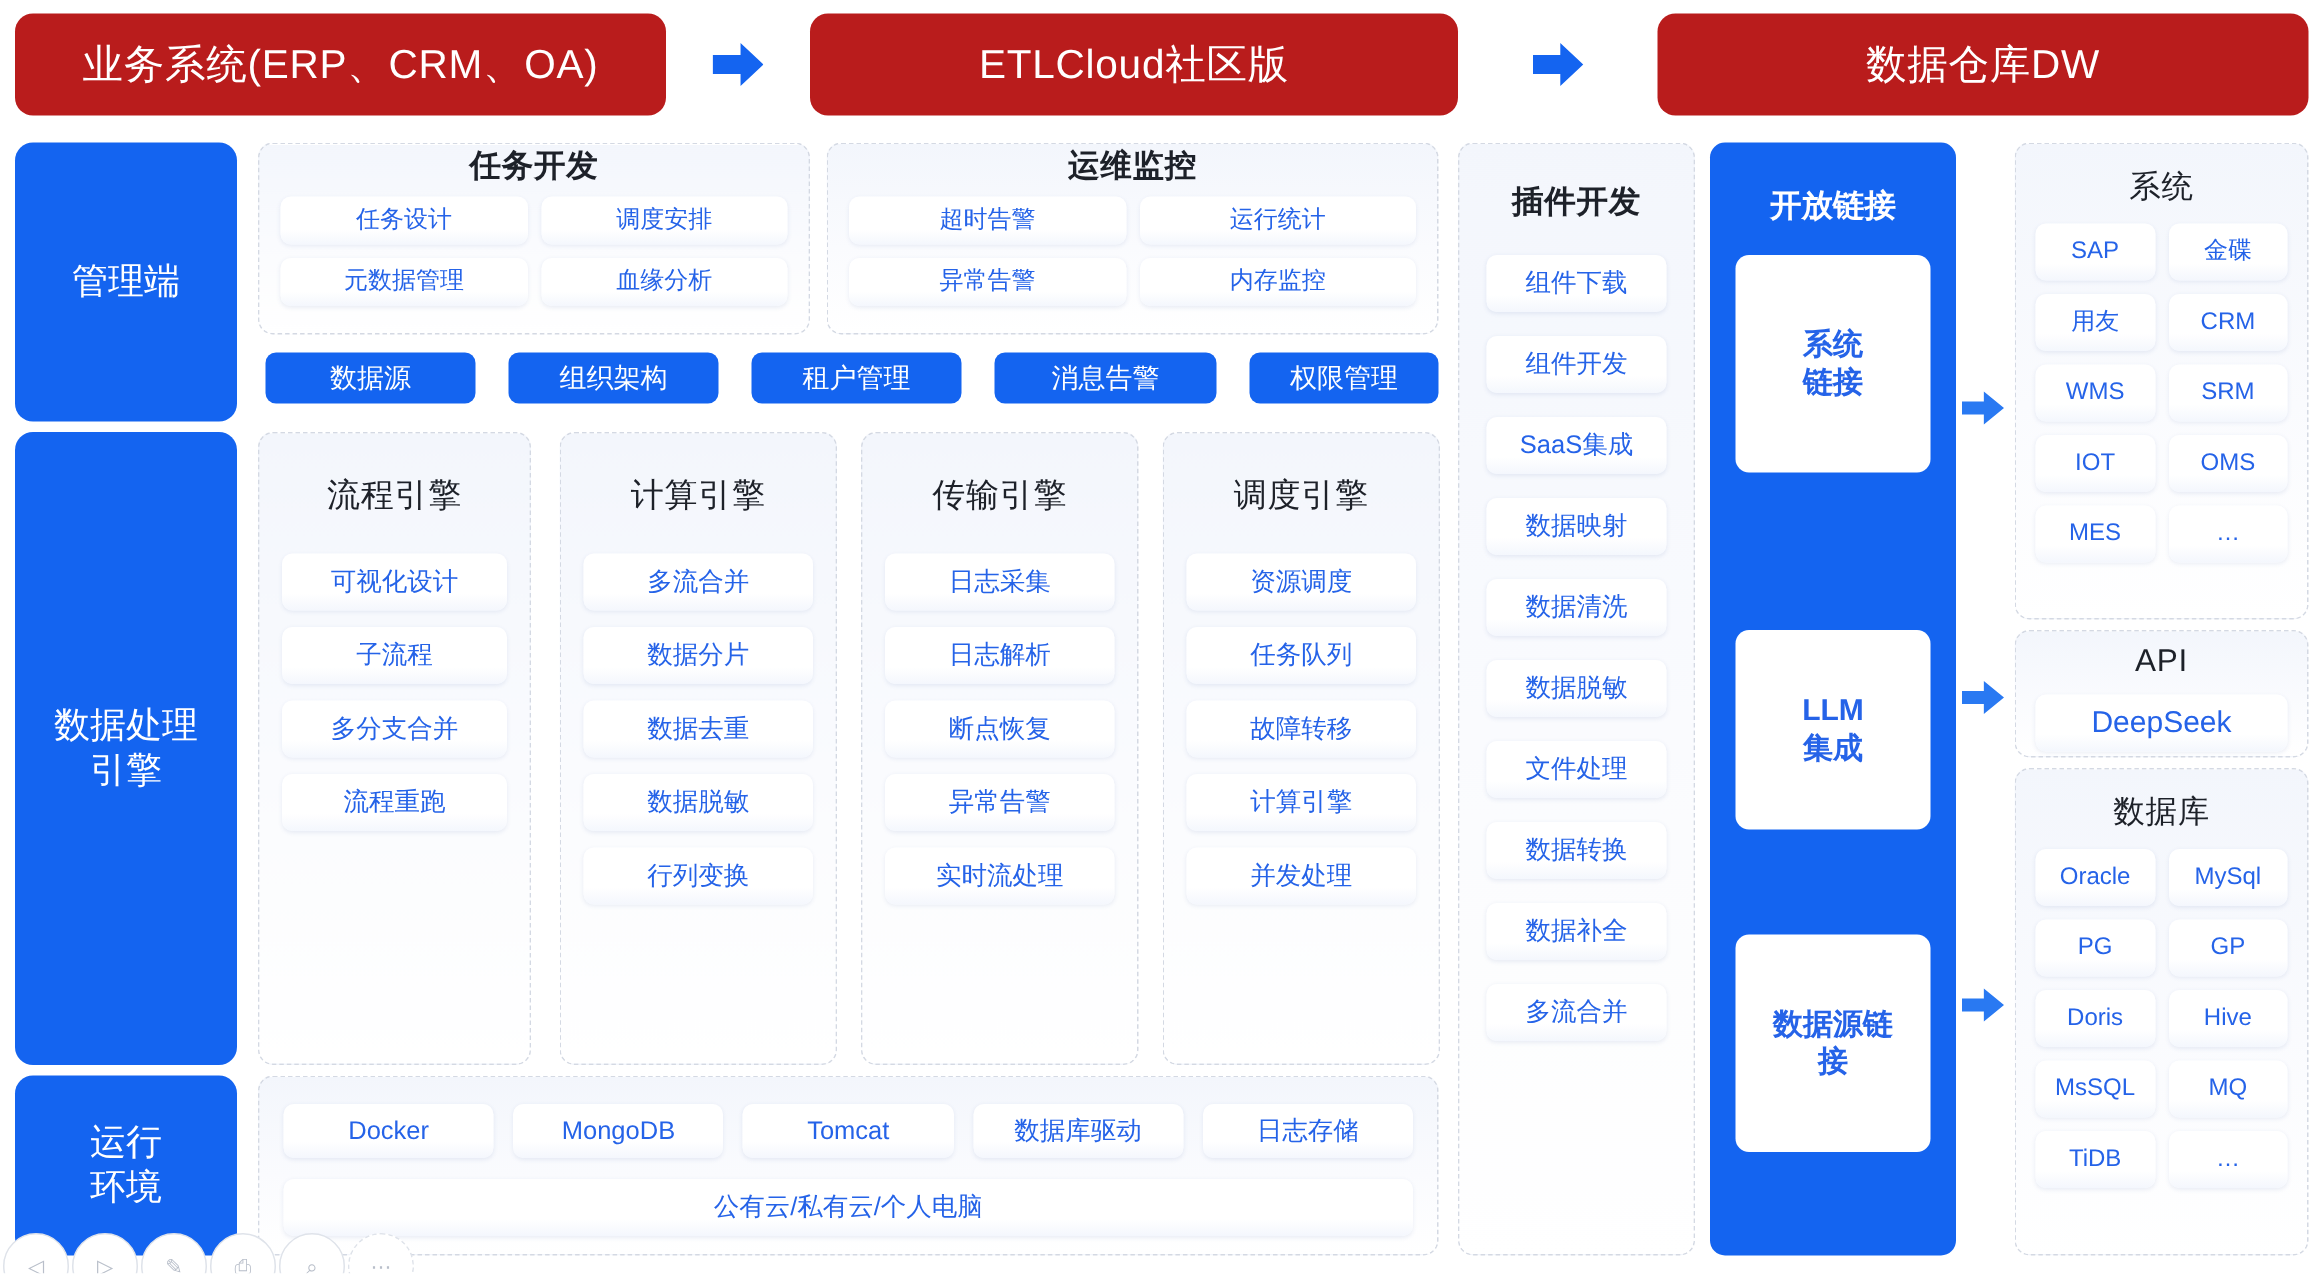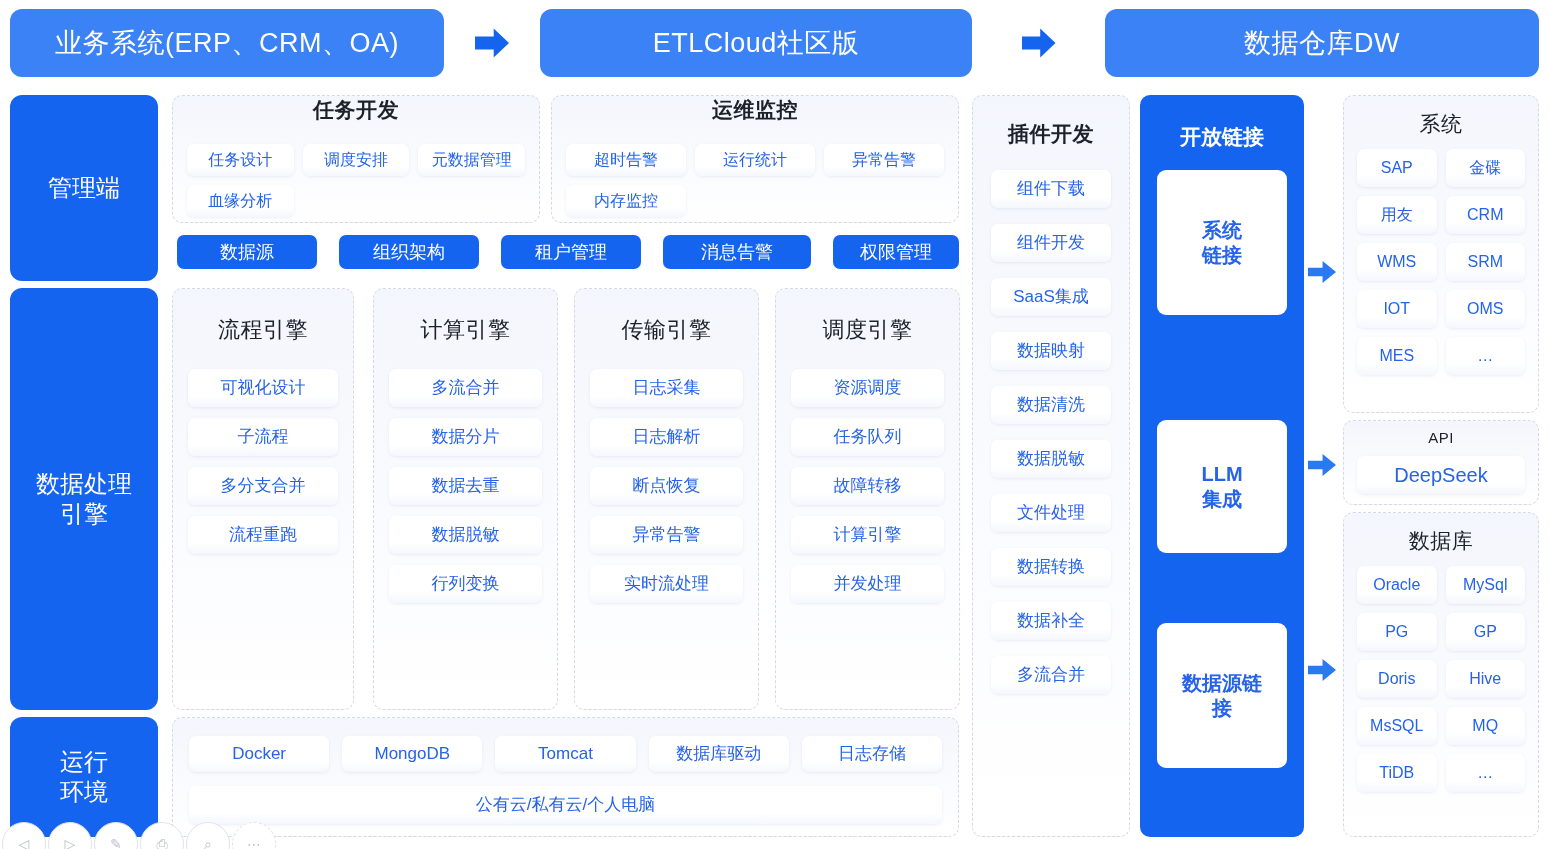--- a/index.html
+++ b/index.html
@@ -11,21 +11,21 @@
   }
   .page { position: relative; width: 1549px; height: 849px; }
 
   
   .topflow {
     position: absolute; left: 0; top: 8px;
     width: 1549px; height: 70px;
     display: flex; align-items: center;
   }
   .top-pill {
-    background: #3b82f6;
+    background: #b91c1c;
     border-radius: 12px;
     color: #ffffff;
     display: flex; align-items: center; justify-content: center;
     height: 68px;
     font-size: 27px;
     letter-spacing: .5px;
   }
   .top-pill.p1 { margin-left: 10px; width: 434px; }
   .top-pill.p2 { width: 432px; }
   .top-pill.p3 { width: 434px; }
@@ -85,21 +85,21 @@
     position: absolute;
     background: #1464f0; color: #fff;
     border-radius: 7px;
     display: flex; align-items: center; justify-content: center;
     font-size: 18px; height: 34px;
   }
 
   
   .panel-tdev { left: 172px; top: 3px; width: 368px; height: 128px; }
   .panel-ops  { left: 551px; top: 3px; width: 408px; height: 128px; }
-  .p2x2 { display: grid; grid-template-columns: 1fr 1fr 1fr; gap: 9px; padding: 0 14px; margin-top: 20px; }
+  .p2x2 { display: grid; grid-template-columns: 1fr 1fr; gap: 9px; padding: 0 14px; margin-top: 7px; }
   .p2x2 .chip { height: 32px; }
 
   
   .engcol { top: 196px; height: 422px; width: 182px; }
   .engcol .dash-title { margin-top: 26px; font-weight: 400; font-size: 22px; }
   .eng-list { padding: 0 15px; margin-top: 24px; display: flex; flex-direction: column; gap: 11px; }
   .eng-list .chip { height: 38px; font-size: 17px; }
 
   .ec1 { left: 172px; }
   .ec2 { left: 373px; }
@@ -145,21 +145,21 @@
   }
   .sidearr.a1 { top: 168px; }
   .sidearr.a2 { top: 361px; }
   .sidearr.a3 { top: 566px; }
 
   
   .panel-sys { left: 1343px; top: 3px;   width: 196px; height: 318px; }
   .panel-api { left: 1343px; top: 328px; width: 196px; height: 85px; }
   .panel-db  { left: 1343px; top: 420px; width: 196px; height: 325px; }
   .panel-sys .dash-title, .panel-db .dash-title { margin-top: 14px; font-weight: 400; font-size: 21px; }
-  .panel-api .dash-title { margin-top: 8px; font-weight: 400; font-size: 15px; }
+  .panel-api .dash-title { margin-top: 8px; font-weight: 400; font-size: 21px; }
   .grid2 { display: grid; grid-template-columns: 1fr 1fr; gap: 9px; padding: 0 13px; margin-top: 11px; }
   .grid2 .chip { height: 38px; font-size: 16px; }
   .api-single { margin: 10px 13px 0 13px; height: 38px; font-size: 20px; }
 
   
   .toolbar { position: absolute; left: 0; top: 822px; width: 300px; height: 27px; overflow: hidden; }
   .tbtn {
     position: absolute; top: 0; width: 44px; height: 44px;
     border: 1.5px solid #dfe3ea; border-radius: 50%;
     background: #ffffff;

